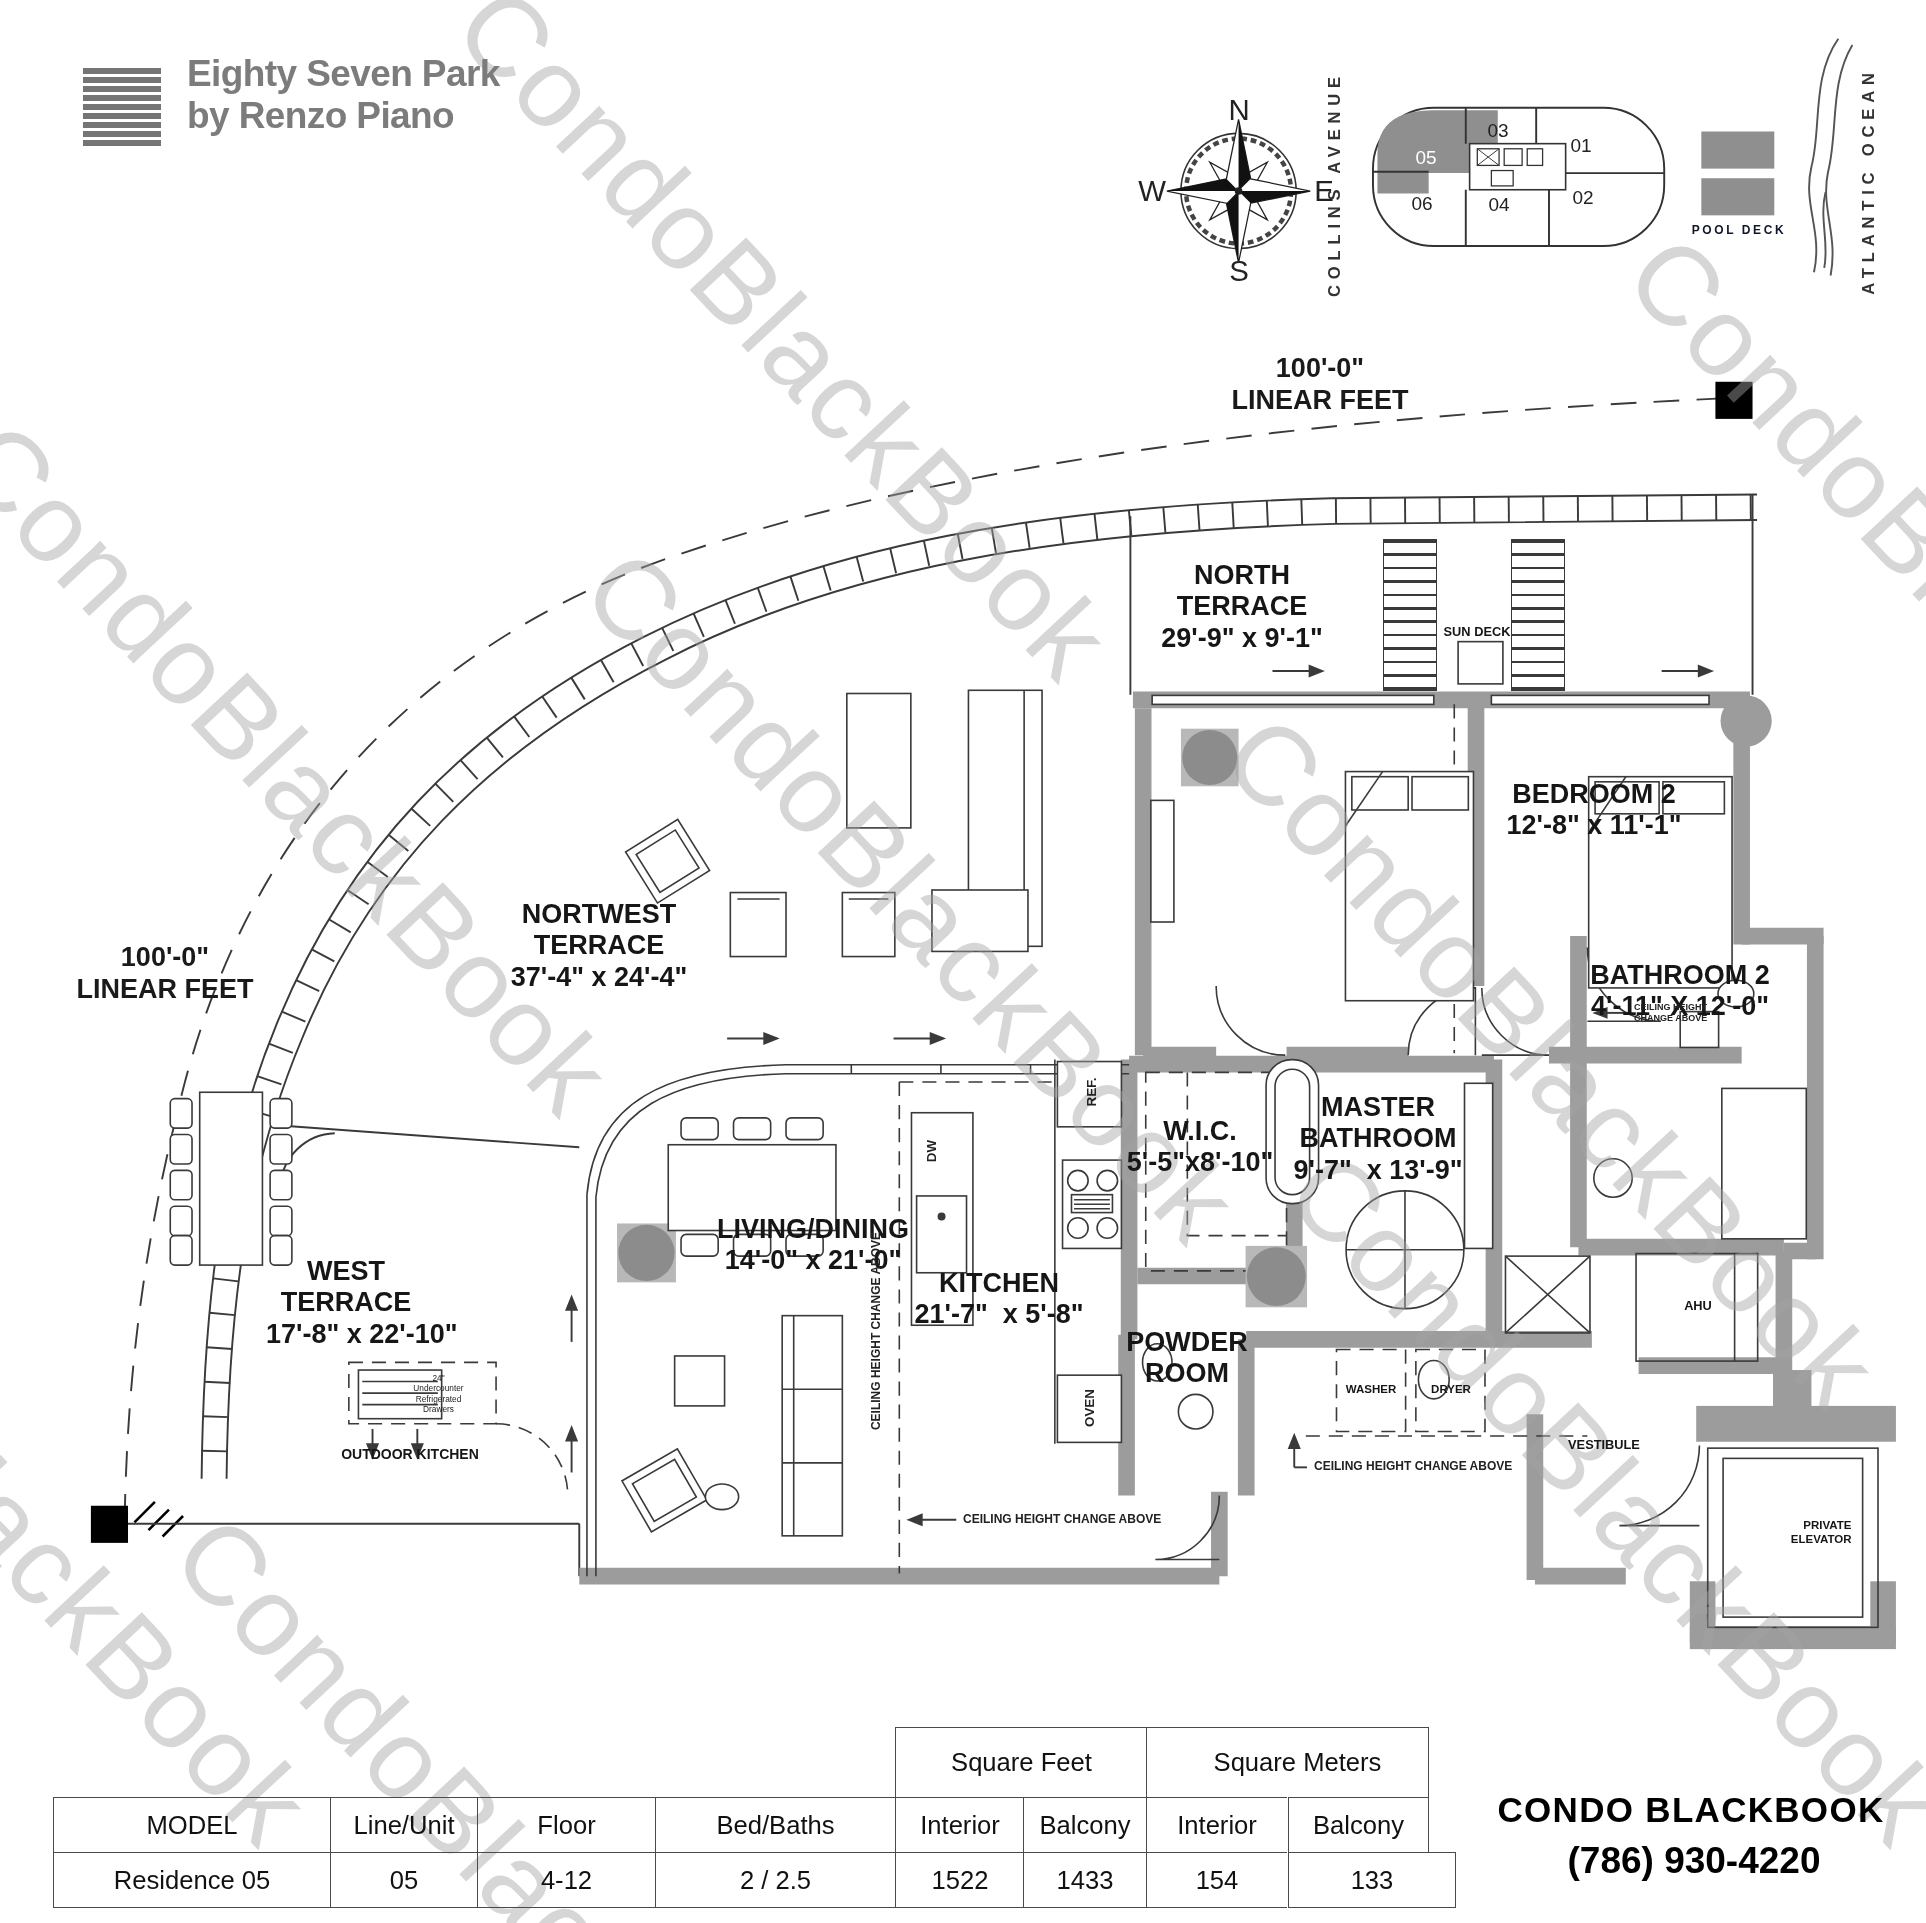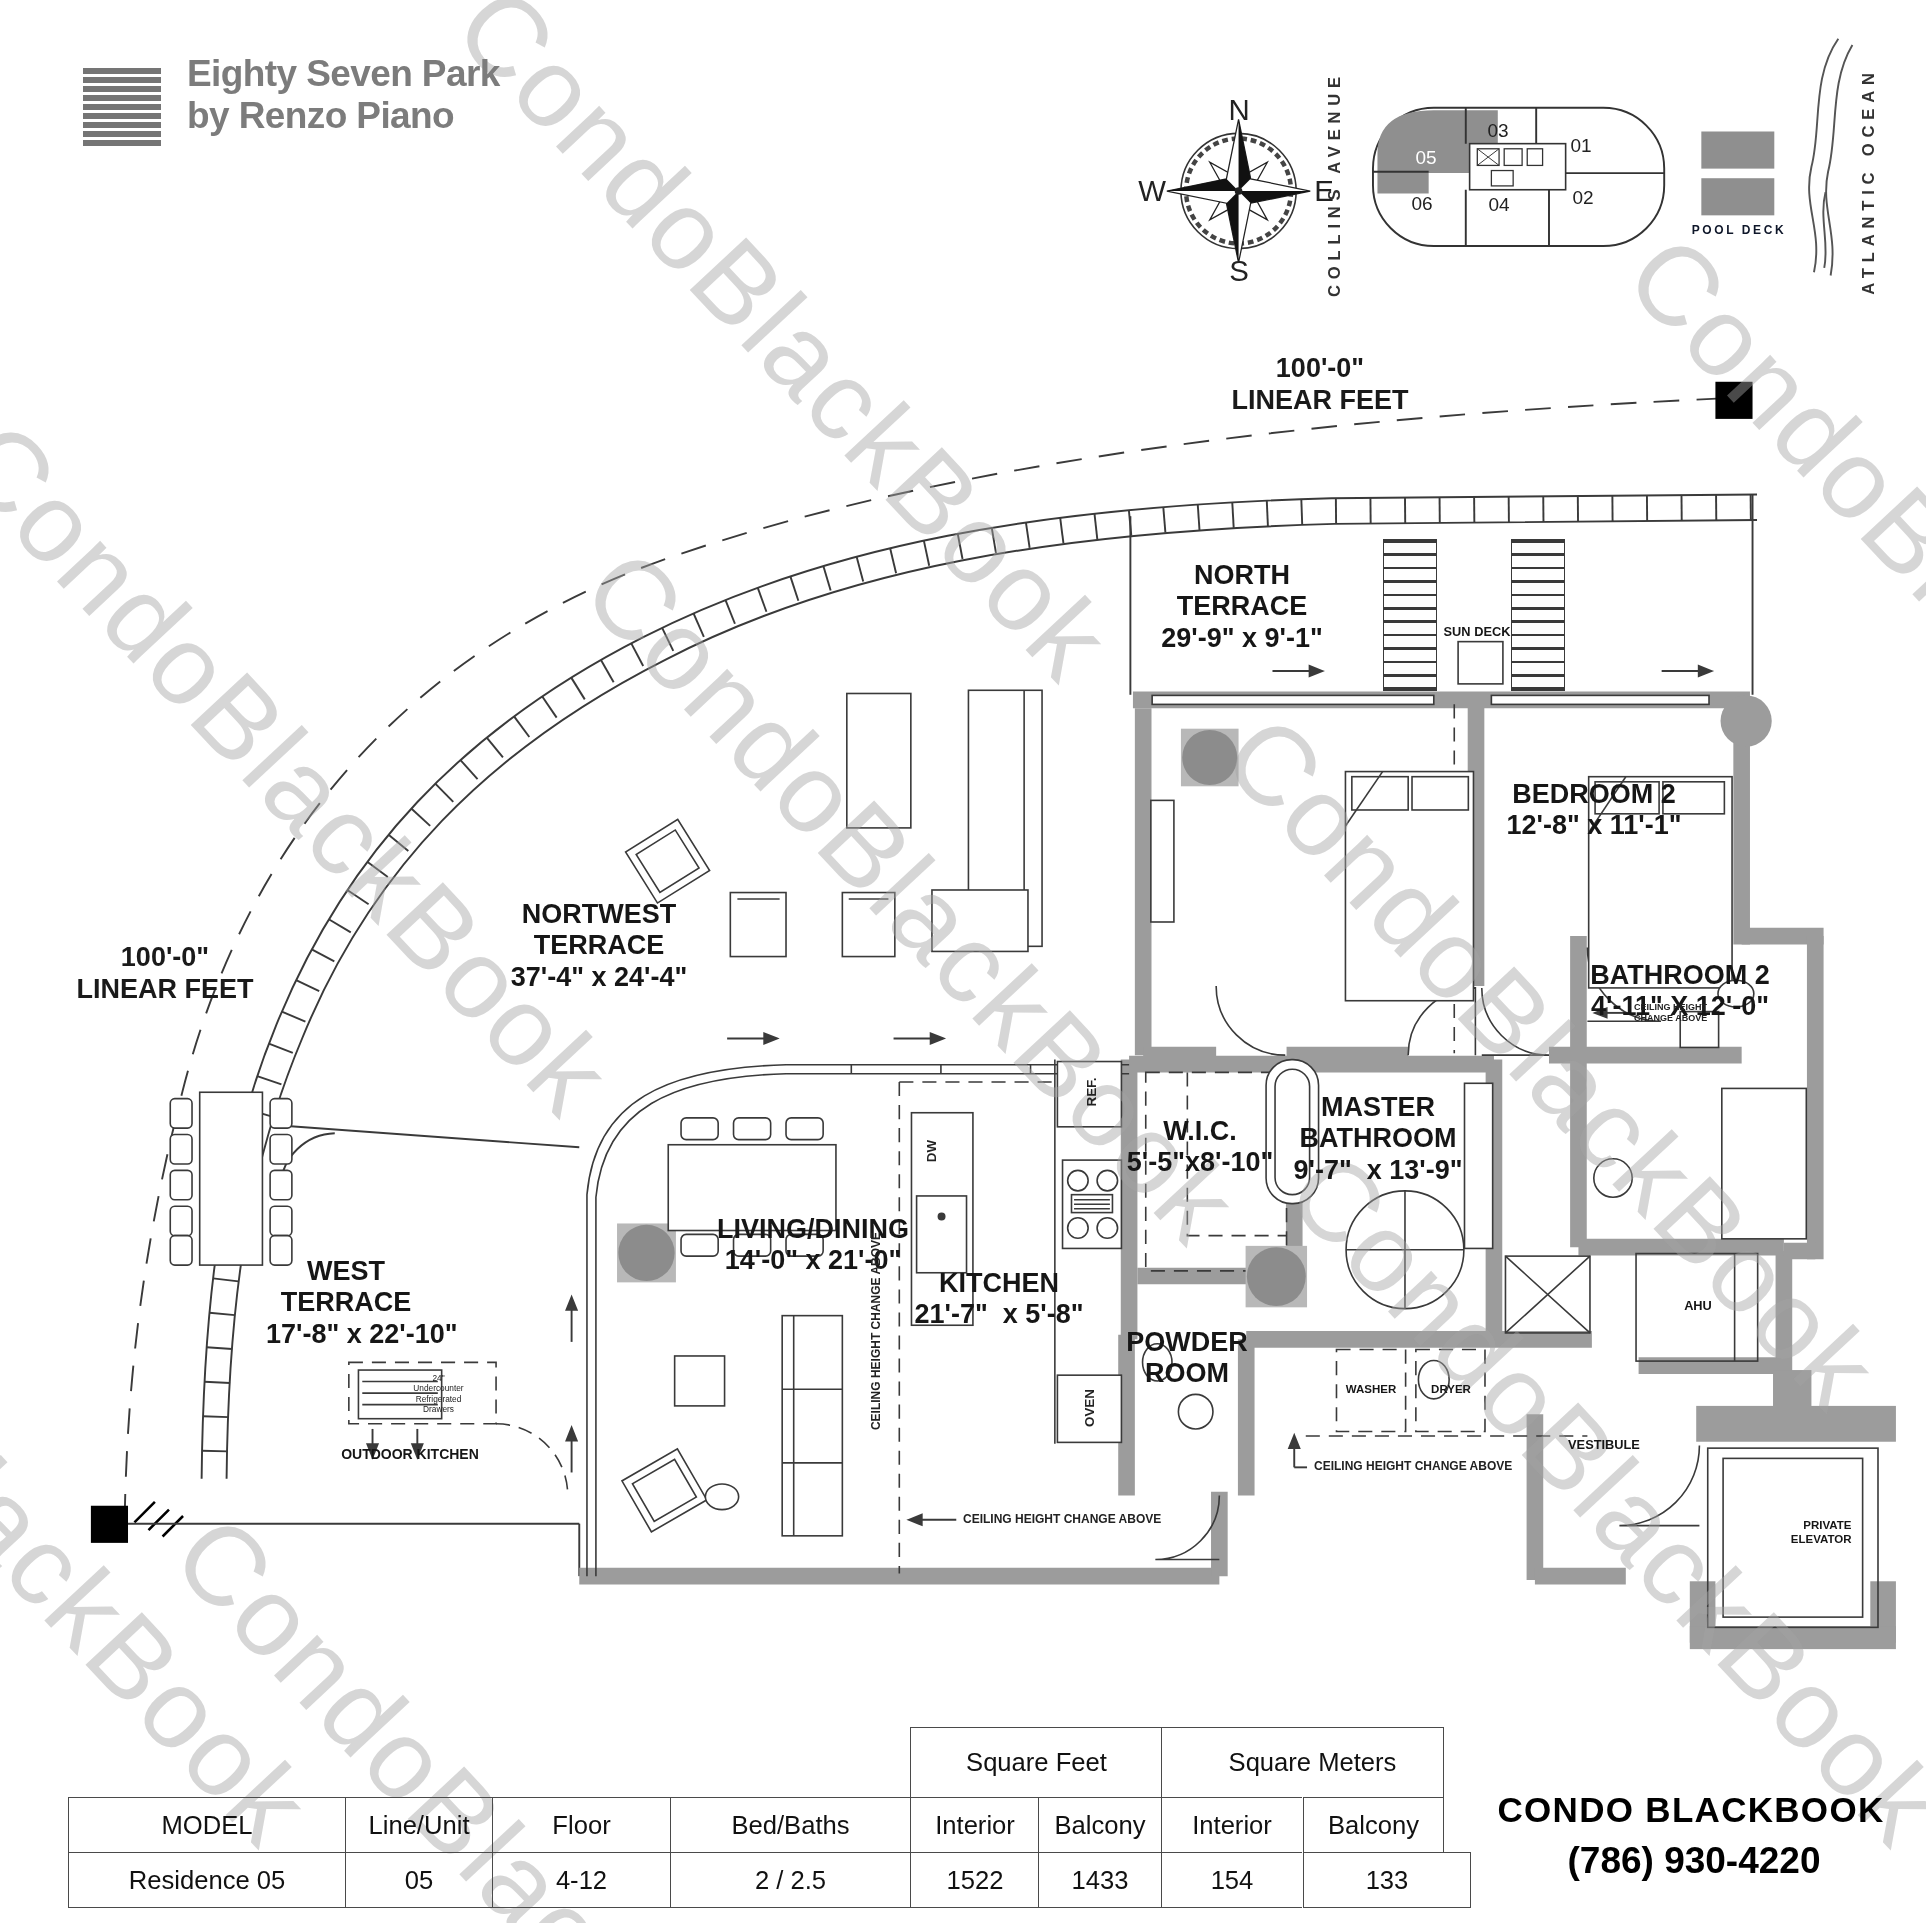--- a/index.html
+++ b/index.html
@@ -33,21 +33,21 @@
             letter-spacing:2.6px;color:#0f172a;font-weight:bold;}
   
   #logo-stripes{position:absolute;left:83px;top:68px;width:78px;height:81px;
     background:repeating-linear-gradient(to bottom,#757575 0 5.8px,#fff 5.8px 9px);}
   .logo-line{position:absolute;left:187px;font-weight:bold;color:#7c7c7c;
              font-size:37px;letter-spacing:-0.6px;white-space:nowrap;line-height:1;}
   
   .ladder{position:absolute;width:52px;height:150px;border:1.9px solid #3a3a3a;z-index:1;
     background:repeating-linear-gradient(to bottom,#3a3a3a 0 2.6px,transparent 2.6px 13.4px);}
   
-  #spec-table{position:absolute;left:68px;top:1727px;width:1378px;height:182px;z-index:3;font-size:25.6px;}
+  #spec-table{position:absolute;left:53px;top:1727px;width:1378px;height:182px;z-index:3;font-size:25.6px;}
   .tc{position:absolute;display:flex;align-items:center;justify-content:center;
       box-sizing:border-box;border-left:1.9px solid #4a4a4a;border-top:1.9px solid #4a4a4a;color:#111;}
   .tc.rb{border-right:1.9px solid #4a4a4a;} .tc.bb{border-bottom:1.9px solid #4a4a4a;}
   .footer-brand{position:absolute;transform:translate(-50%,-50%);font-weight:bold;
                 color:#000;white-space:nowrap;}
 </style>
 </head>
 <body>
 
 <div id="page">

